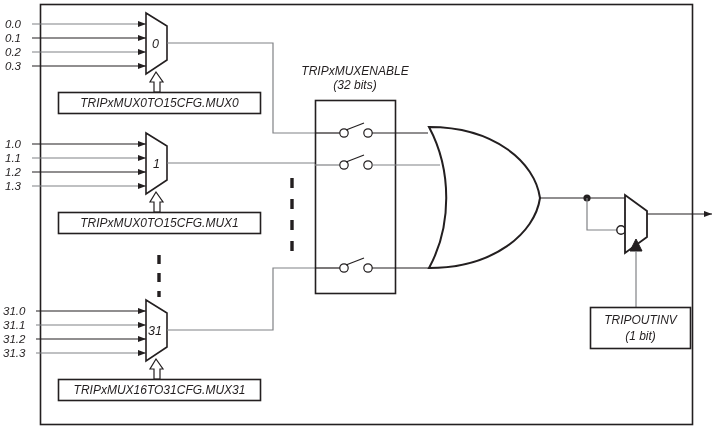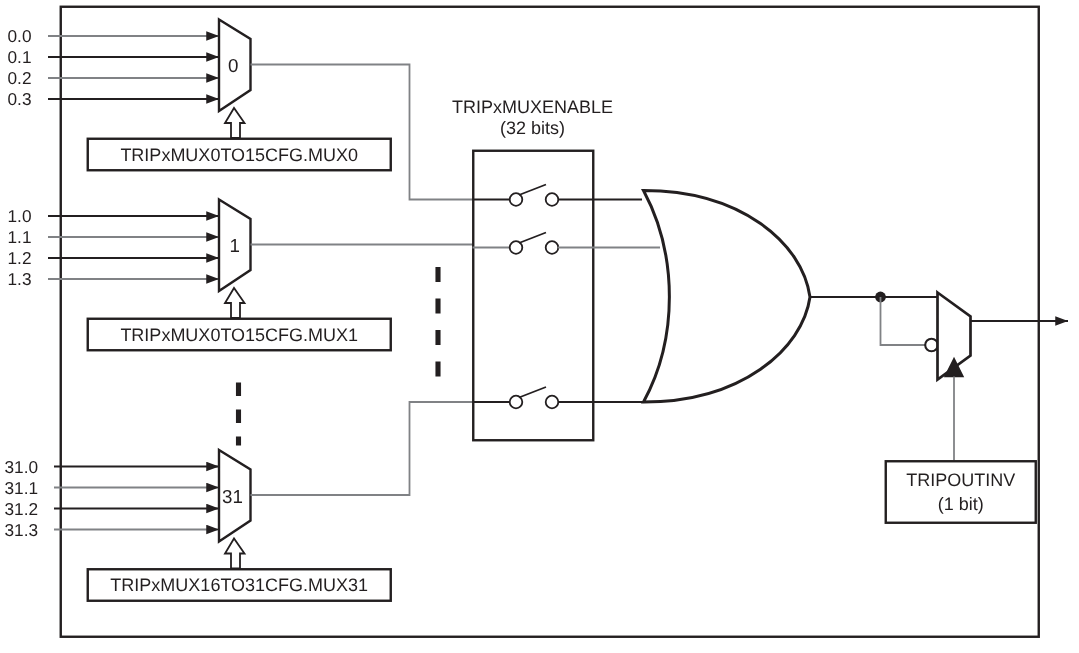--- a/index.html
+++ b/index.html
@@ -9,20 +9,21 @@
   }
   body {
     font-family: "Liberation Sans", sans-serif;
   }
   #diagram-root {
     position: relative;
     width: 719px;
     height: 435px;
     background: #ffffff;
     overflow: hidden;
+    font-style: italic;
   }
   #diagram-svg {
     position: absolute;
     left: 0;
     top: 0;
   }
   .svg-text {
     font-family: "Liberation Sans", sans-serif;
     fill: #231f20;
   }

